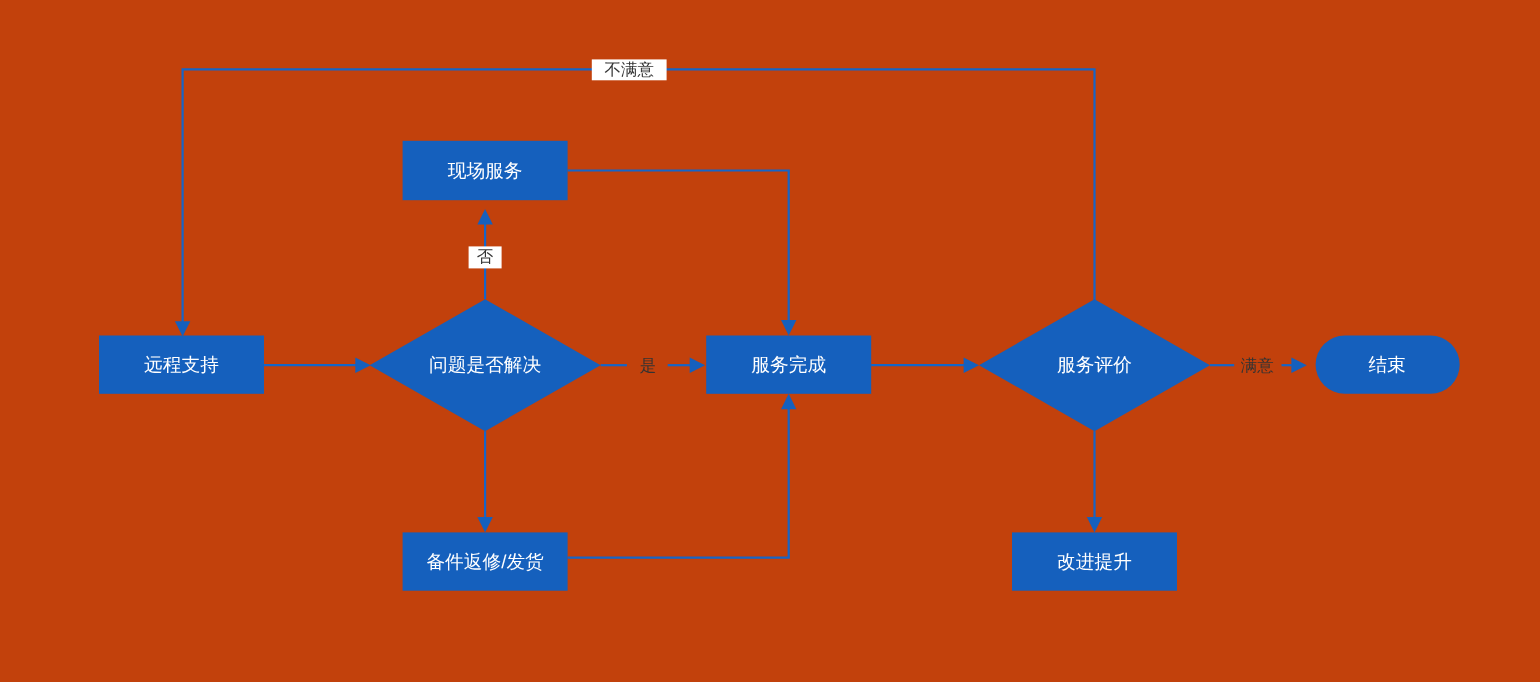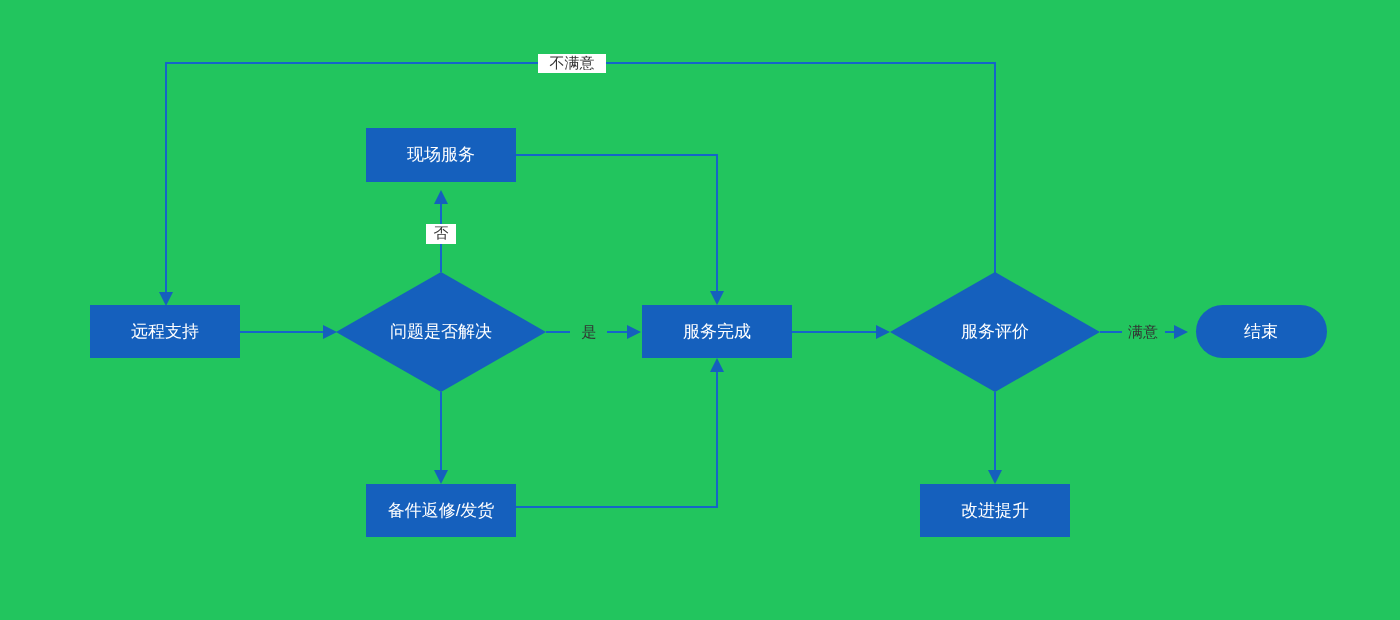--- a/index.html
+++ b/index.html
@@ -10,21 +10,21 @@
   body {
     width: 1400px;
     height: 620px;
     font-family: "Liberation Sans", "DejaVu Sans", sans-serif;
     overflow: hidden;
   }
   #flowchart-root {
     position: relative;
     width: 1400px;
     height: 620px;
-    background: #22c55e;
+    background: #c2410c;
   }
   svg.chart {
     display: block;
     width: 1400px;
     height: 620px;
   }
   .node-shape {
     fill: #1560bd;
   }
   .node-label {

